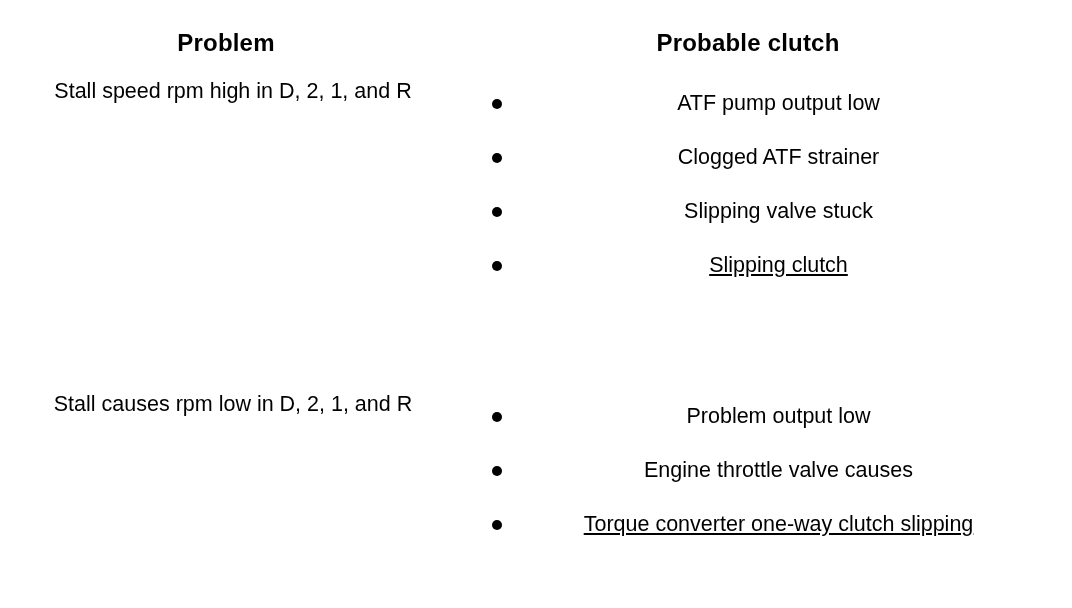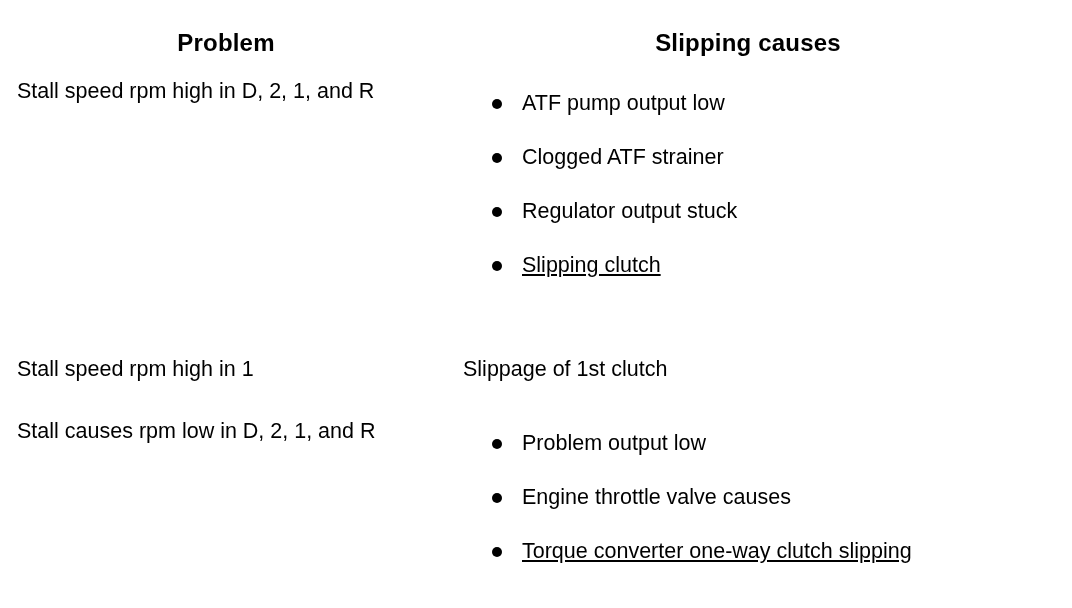--- a/index.html
+++ b/index.html
@@ -43,20 +43,21 @@
     vertical-align: top;
   }
 
   
   tr.hdr-row > * {
     border-top: 4px solid #000;
     border-bottom: 4px solid #000;
   }
   tr.body-row > * {
     border-bottom: 4px solid #000;
+    text-align: center;
   }
   .cell-problem {
     border-left: 4px solid #000;
     border-right: 2px solid #000;
   }
   .cell-causes {
     border-right: 4px solid #000;
   }
 
   
@@ -123,21 +124,21 @@
 
 <div class="table-wrap">
   <table class="tbl">
     <colgroup>
       <col class="col-problem">
       <col class="col-causes">
     </colgroup>
     <thead>
       <tr class="hdr-row">
         <th class="cell-problem hdr">Problem</th>
-        <th class="cell-causes hdr">Slipping causes</th>
+        <th class="cell-causes hdr">Probable clutch</th>
       </tr>
     </thead>
     <tbody>
 
       <tr class="body-row row-1">
         <td class="cell-problem">
           <div class="cell-inner">
             <span class="plain-text">Stall speed rpm high in D, 2, 1, and R</span>
           </div>
         </td>
@@ -147,43 +148,31 @@
               <li>
                 <span class="bullet-icon"></span>
                 <span>ATF pump output low</span>
               </li>
               <li>
                 <span class="bullet-icon"></span>
                 <span>Clogged ATF strainer</span>
               </li>
               <li>
                 <span class="bullet-icon"></span>
-                <span>Regulator output stuck</span>
+                <span>Slipping valve stuck</span>
               </li>
               <li>
                 <span class="bullet-icon"></span>
                 <span>Slipping clutch</span>
               </li>
             </ul>
           </div>
         </td>
       </tr>
 
-      <tr class="body-row row-2">
-        <td class="cell-problem">
-          <div class="cell-inner">
-            <span class="plain-text">Stall speed rpm high in 1</span>
-          </div>
-        </td>
-        <td class="cell-causes">
-          <div class="cell-inner">
-            <span class="plain-text">Slippage of 1st clutch</span>
-          </div>
-        </td>
-      </tr>
 
 
 
       <tr class="body-row row-5">
         <td class="cell-problem">
           <div class="cell-inner">
             <span class="plain-text">Stall causes rpm low in D, 2, 1, and R</span>
           </div>
         </td>
         <td class="cell-causes">

